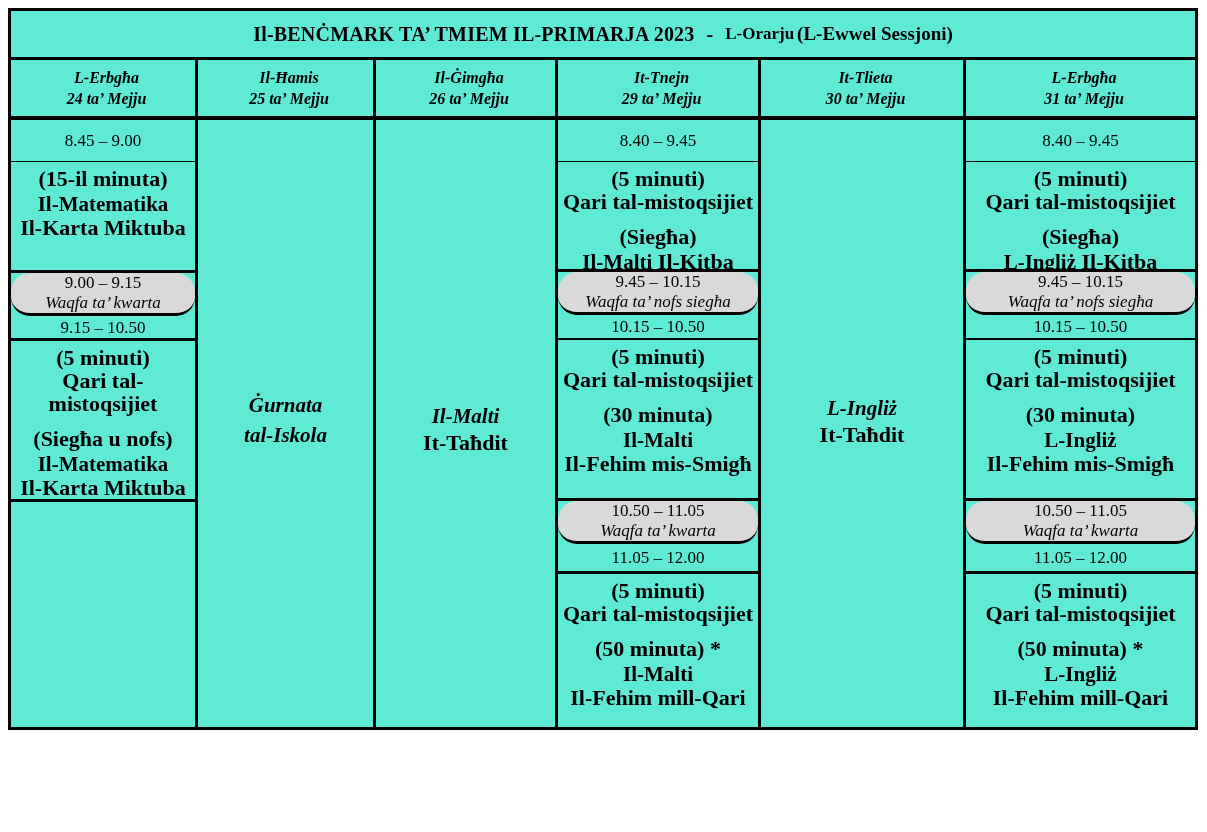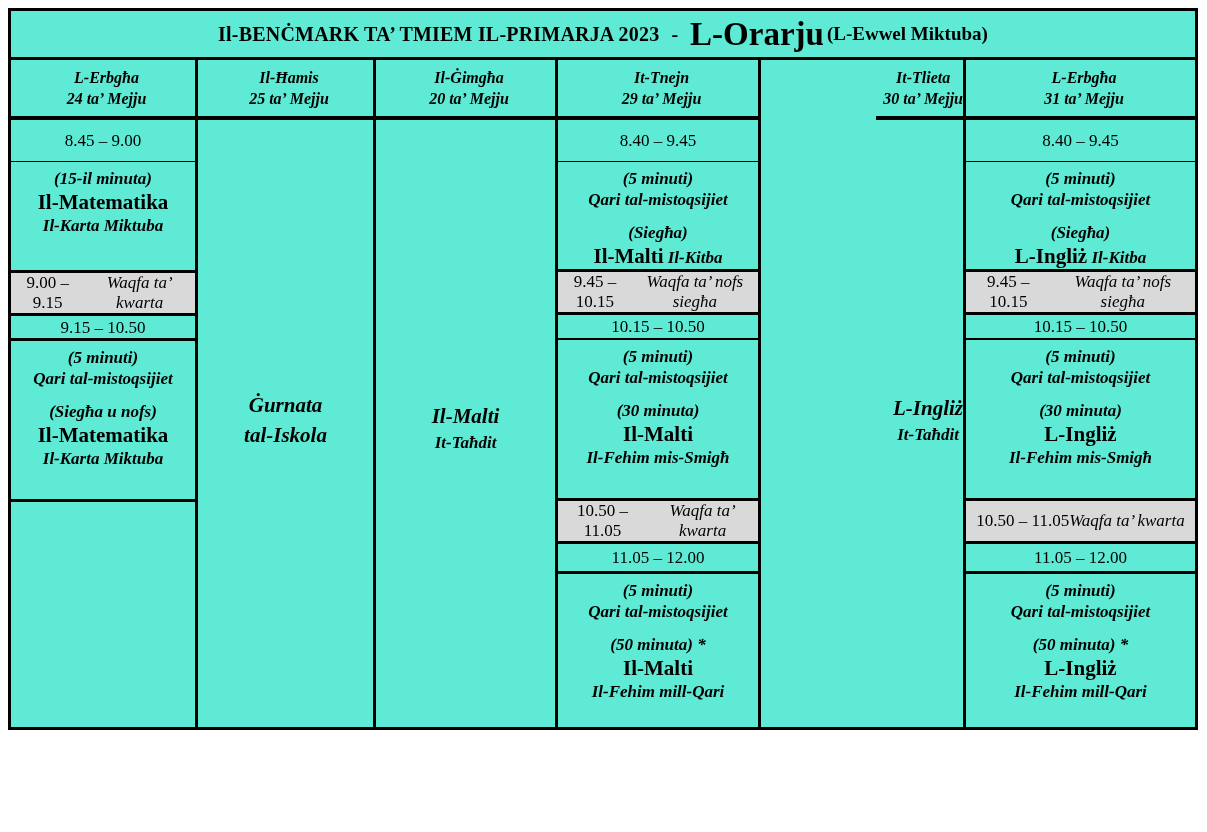--- a/index.html
+++ b/index.html
@@ -21,30 +21,30 @@
   .title-row{
     box-sizing:border-box;
     height:49px;
     border-bottom:3px solid #000;
     display:flex;align-items:center;justify-content:center;
     font-weight:700;
     white-space:nowrap;
   }
   .title-main{font-size:20px;letter-spacing:.2px;}
   .title-sep{font-size:20px;margin-left:12px;}
-  .title-orarju{font-size:33px;margin:0 3px 0 12px;}
+  .title-orarju{font-size:17px;margin:0 3px 0 12px;}
   .title-session{font-size:19px;}
   .grid{display:flex;}
   .col{display:flex;flex-direction:column;flex:0 0 auto;}
   .col+.col{border-left:3px solid #000;}
   .col:nth-child(1){width:184px;}
   .col:nth-child(2){width:175px;}
   .col:nth-child(3){width:179px;gap:8px;}
   .col:nth-child(4){width:200px;}
-  .col:nth-child(5){width:202px;align-items:flex-end;}
+  .col:nth-child(5){width:202px;}
   .col:nth-child(6){flex:1 1 auto;}
   .col-head{
     box-sizing:border-box;
     height:60px;
     border-bottom:4px solid #000;
     display:flex;flex-direction:column;align-items:center;justify-content:center;
     font-style:italic;font-weight:700;font-size:16px;line-height:21px;
     text-align:center;
     padding-left:7px;
   }
@@ -52,50 +52,51 @@
   .cell{
     box-sizing:border-box;
     flex:0 0 auto;
     border-bottom:0 solid #000;
     text-align:center;
     overflow:hidden;
   }
   .t-time{display:flex;align-items:center;justify-content:center;font-size:17px;}
   .t-break{
     background:var(--break-bg,#d9d9d9);
-    display:flex;flex-direction:row;align-items:center;justify-content:center;
+    display:flex;flex-direction:column;align-items:center;justify-content:center;
     font-size:17px;
+    border-radius:19px;
   }
   .t-break .line{line-height:20px;}
   .t-exam{padding-top:6px;}
   .t-subject{flex:1 1 auto;display:flex;flex-direction:column;justify-content:center;}
   .t-empty{flex:1 1 auto;}
   .grow{flex:1 1 auto;}
   .line{line-height:21px;}
   .line.gap{height:12px;}
   .s-plain{font-size:17px;}
-  .s-bold{font-weight:700;font-size:17px;font-style:italic;}
+  .s-bold{font-weight:700;font-size:22px;}
   .s-big{font-weight:700;font-size:21px;line-height:26px;}
   .s-italic{font-style:italic;font-size:17px;}
   .t-subject .s-big{line-height:30px;font-style:italic;}
   .t-subject .s-bold{line-height:24px;}
   .footnotes{font-size:16px;}
   .fn1{margin:48px 0 0 78px;}
   .fn2{margin:16px 0 0 90px;}
 </style>
 </head>
 <body>
 
 <div class="page">
   <div class="timetable">
     <div class="title-row">
       <span class="title-main">Il-BENĊMARK TA’ TMIEM IL-PRIMARJA 2023</span>
       <span class="title-sep">-</span>
       <span class="title-orarju">L-Orarju</span>
-      <span class="title-session">(L-Ewwel Miktuba)</span>
+      <span class="title-session">(L-Ewwel Sessjoni)</span>
     </div>
     <div class="grid">
         <div class="col">
           <div class="col-head">
             <div>L-Erbgħa</div>
             <div>24 ta’ Mejju</div>
           </div>
           <div class="col-body">
             <div class="cell t-time" style="height: 42px; border-bottom-width: 1px;">
               <div class="line"><span class="s-plain">8.45 – 9.00</span></div>
@@ -131,21 +132,21 @@
           <div class="col-body">
             <div class="cell t-subject grow" style="border-bottom-width: 0px;">
               <div class="line"><span class="s-big">Ġurnata</span></div>
               <div class="line"><span class="s-big">tal-Iskola</span></div>
             </div>
           </div>
         </div>
         <div class="col">
           <div class="col-head">
             <div>Il-Ġimgħa</div>
-            <div>20 ta’ Mejju</div>
+            <div>26 ta’ Mejju</div>
           </div>
           <div class="col-body">
             <div class="cell t-subject grow" style="border-bottom-width: 0px;">
               <div class="line"><span class="s-big">Il-Malti</span></div>
               <div class="line"><span class="s-bold">It-Taħdit</span></div>
             </div>
           </div>
         </div>
         <div class="col">
           <div class="col-head">

